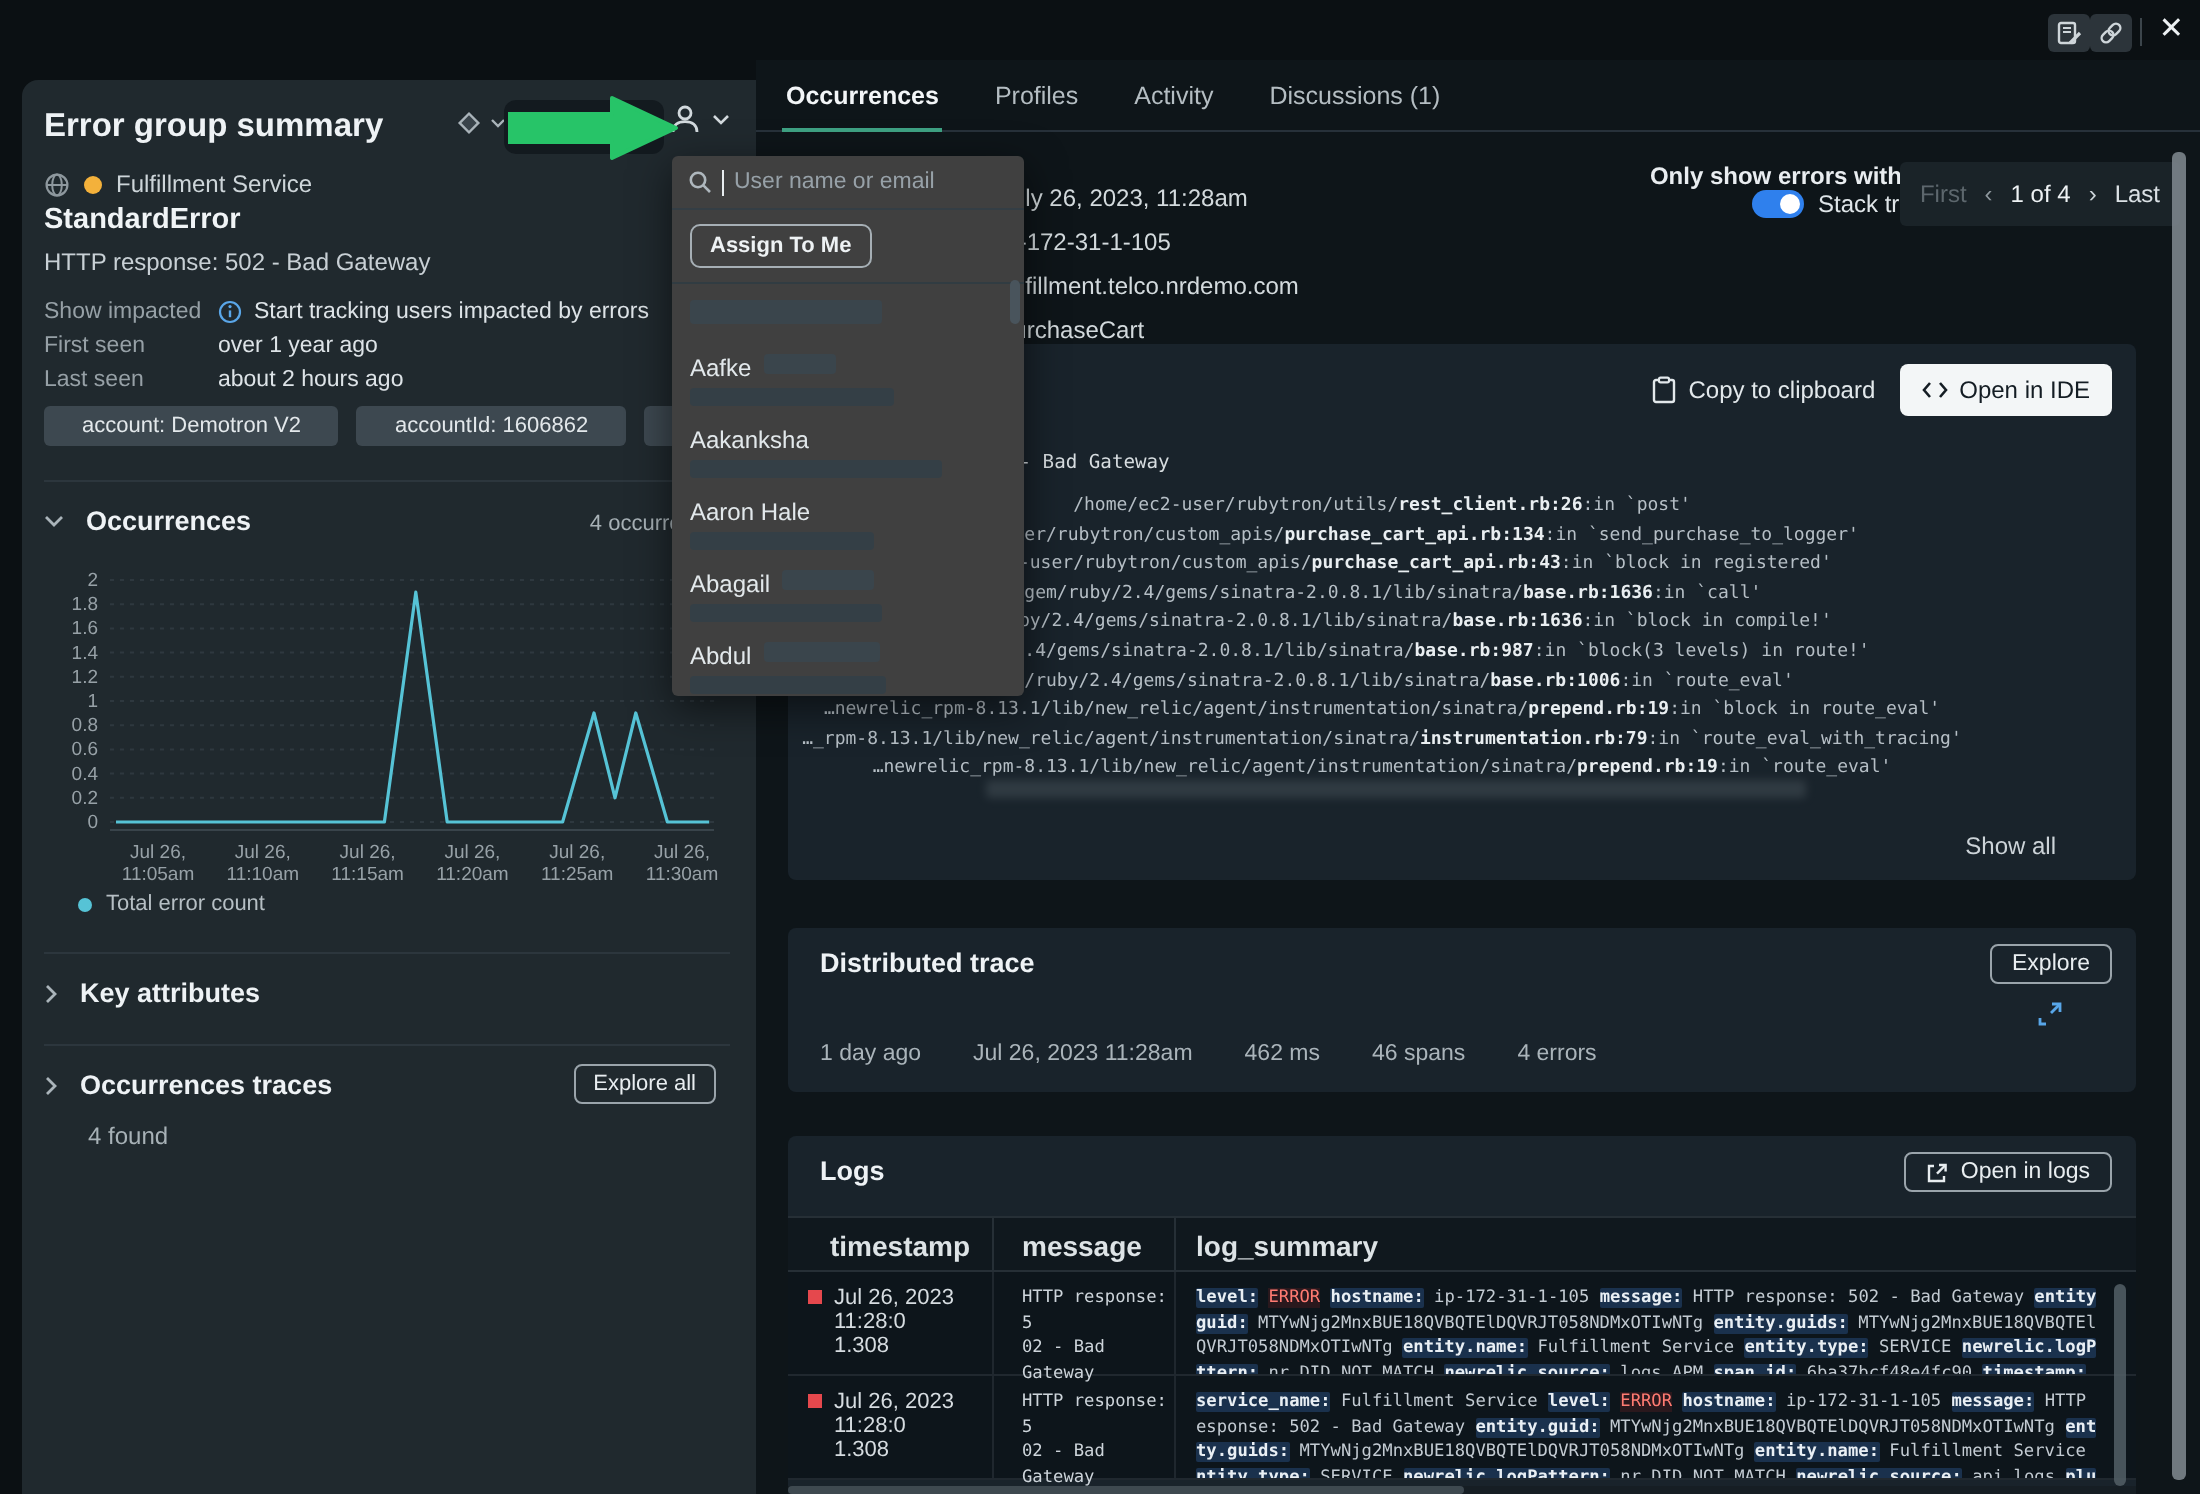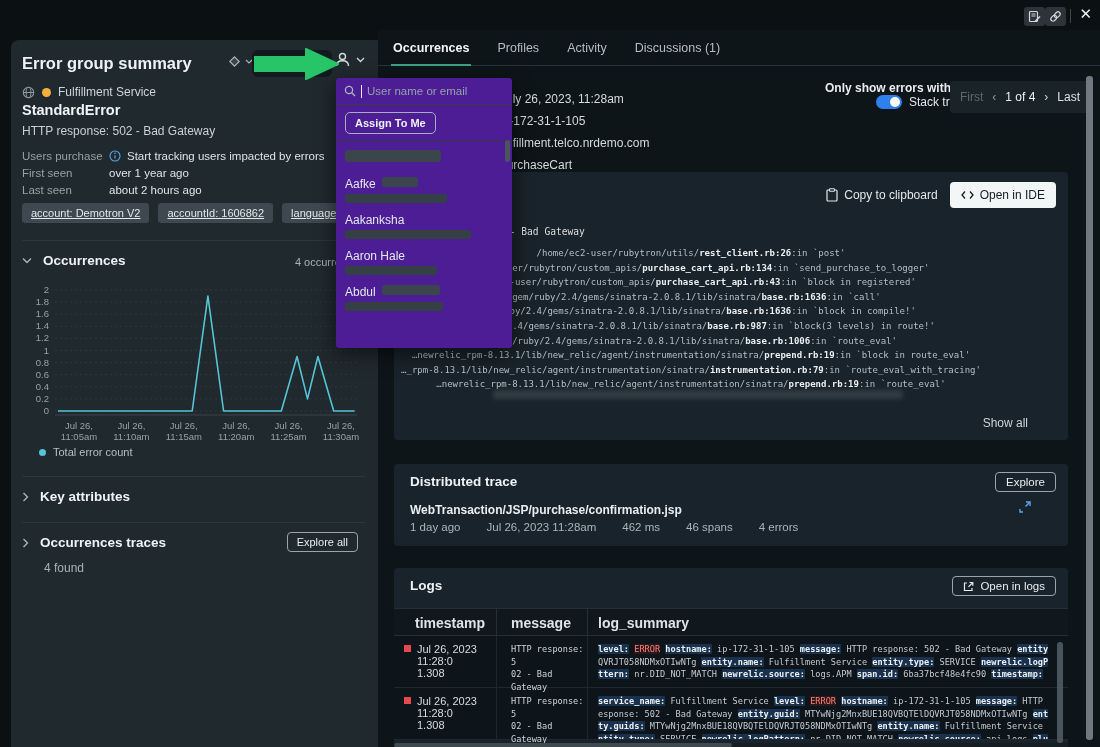--- a/index.html
+++ b/index.html
@@ -104,40 +104,40 @@
   #lc-entity { position:absolute; left:11px; top:45px; display:flex; align-items:center; gap:7px;
                font-size:12px; color:#cdd5d9; }
   .dot { width:9px; height:9px; border-radius:50%; background:#f3b13b; }
   #lc-errname { position:absolute; left:11px; top:62px; font-size:14.5px; font-weight:bold; color:#f0f4f6; }
   #lc-errmsg { position:absolute; left:11px; top:84px; font-size:12px; color:#c8d0d5; }
   #lc-meta { position:absolute; left:11px; top:110px; font-size:11.5px; }
   .mrow { display:flex; margin-bottom:5px; align-items:center; }
   .mlabel { width:87px; color:#96a0a6; flex:none; }
   .mval { color:#dde3e7; display:flex; gap:6px; align-items:center; }
   #lc-tags { position:absolute; left:11px; top:163px; display:flex; gap:9px; }
-  .tag { background:#3d4850; border-radius:3px; padding:4px 9px; font-size:11px; color:#e3e8eb; white-space:nowrap;text-decoration:underline; }
+  .tag { background:#3d4850; border-radius:3px; padding:4px 19px; font-size:11px; color:#e3e8eb; white-space:nowrap; }
   .lc-div { position:absolute; left:11px; right:13px; height:1px; background:#2c363d; }
   .sec-head { position:absolute; left:11px; display:flex; gap:11px; align-items:center; }
   .sec-title { font-size:13.5px; font-weight:bold; color:#eef2f5; }
   #occ-count { position:absolute; right:14px; top:216px; font-size:11px; color:#a7b1b6; }
   #chart { position:absolute; left:0; top:238px; }
   #legend { position:absolute; left:28px; top:406px; display:flex; gap:7px; align-items:center;
             font-size:11px; color:#b6bfc4; }
   .legend-dot { width:7px; height:7px; border-radius:50%; background:#56c3d6; }
   #dt-explore { position:absolute; right:20px; top:492px; border:1px solid #9aa4ab; border-radius:4px;
                 padding:3px 9px; font-size:11px; color:#e8edf0; cursor:default; }
   #dt-found { position:absolute; left:33px; top:521px; font-size:12px; color:#a7b1b6; }
 
   .grid { stroke:#2e383f; stroke-dasharray:2 3; }
   .axis { stroke:#39444b; }
   .ytick { fill:#97a1a7; font-size:9.5px; text-anchor:end; font-family:"Liberation Sans",sans-serif; }
   .xtick { fill:#97a1a7; font-size:9.5px; text-anchor:middle; font-family:"Liberation Sans",sans-serif; }
 
   
-  #dropdown { position:absolute; left:336px; top:78px; width:176px; height:270px; background:#4c1d95;
+  #dropdown { position:absolute; left:336px; top:78px; width:176px; height:270px; background:#404040;
               border-radius:3px; box-shadow:0 6px 20px rgba(0,0,0,.55); z-index:40; overflow:hidden; }
   .dd-search { height:27px; border-bottom:1px solid #343e45; display:flex; align-items:center;
                padding:0 8px; gap:5px; }
   .caret { width:1px; height:13px; background:#e8edf0; }
   .dd-ph { font-size:11.5px; color:#97a1a8; }
   .dd-assign { margin:7px 0 7px 9px; display:inline-block; border:1px solid #a6afb5; border-radius:5px;
                padding:4px 9px; font-size:11px; font-weight:bold; color:#eef2f4; cursor:default; }
   .dd-list { border-top:1px solid #313c42; padding:8px 9px 0 9px; }
   .blk { background:#3a454c; border-radius:2px; }
   .dd-top-blk { width:96px; height:12px; margin-bottom:15px; }
@@ -244,21 +244,20 @@
       <div class="frame"><span>…_rpm-8.13.1/lib/new_relic/agent/instrumentation/sinatra/</span><span class="file">instrumentation.rb:79</span><span>:in `route_eval_with_tracing'</span></div>
       <div class="frame"><span>…newrelic_rpm-8.13.1/lib/new_relic/agent/instrumentation/sinatra/</span><span class="file">prepend.rb:19</span><span>:in `route_eval'</span></div>
     </div>
   <div id="blurline"></div>
   <div id="showall">Show all</div>
 </div>
 
 <div class="card" id="trace-card">
   <div class="card-title">Distributed trace</div>
   <div class="outline-btn">Explore</div>
-  <div id="trace-name">WebTransaction/JSP/purchase/confirmation.jsp</div>
   <div id="trace-expand">
     <svg width="14" height="14" viewBox="0 0 14 14">
         <polyline points="8,2 12,2 12,6" fill="none" stroke="#58a6e8" stroke-width="1.4"></polyline>
         <line x1="12" y1="2" x2="7.5" y2="6.5" stroke="#58a6e8" stroke-width="1.4"></line>
         <polyline points="5,12 2,12 2,9" fill="none" stroke="#58a6e8" stroke-width="1.4"></polyline>
       </svg>
   </div>
   <div id="trace-meta">
       <span>1 day ago</span>
       <span>Jul 26, 2023 11:28am</span>
@@ -293,20 +292,21 @@
             <div>Jul 26, 2023 11:28:0</div>
             <div>1.308</div>
           </div>
         </div>
         <div class="c2">
           <div>HTTP response: 5</div>
           <div>02 - Bad Gateway</div>
         </div>
         <div class="c3">
           <div class="line"><span class="lk">level:</span><span class="lv"> </span><span class="le">ERROR</span><span class="lv"> </span><span class="lk">hostname:</span><span class="lv"> ip-172-31-1-105 </span><span class="lk">message:</span><span class="lv"> HTTP response: 502 - Bad Gateway </span><span class="lk">entity</span></div>
+          <div class="line"><span class="lk">guid:</span><span class="lv"> MTYwNjg2MnxBUE18QVBQTElDQVRJT058NDMxOTIwNTg </span><span class="lk">entity.guids:</span><span class="lv"> MTYwNjg2MnxBUE18QVBQTEl</span></div>
           <div class="line"><span class="lv">QVRJT058NDMxOTIwNTg </span><span class="lk">entity.name:</span><span class="lv"> Fulfillment Service </span><span class="lk">entity.type:</span><span class="lv"> SERVICE </span><span class="lk">newrelic.logP</span></div>
           <div class="line"><span class="lk">ttern:</span><span class="lv"> nr.DID_NOT_MATCH </span><span class="lk">newrelic.source:</span><span class="lv"> logs.APM </span><span class="lk">span.id:</span><span class="lv"> 6ba37bcf48e4fc90 </span><span class="lk">timestamp:</span></div>
         </div>
       </div>
       <div class="lt-row">
         <div class="c1">
           <span class="sq"></span>
           <div class="ts">
             <div>Jul 26, 2023 11:28:0</div>
             <div>1.308</div>
@@ -371,21 +371,21 @@
     </span>
     <span class="dot"></span>
     <span>Fulfillment Service</span>
   </div>
 
   <div id="lc-errname">StandardError</div>
   <div id="lc-errmsg">HTTP response: 502 - Bad Gateway</div>
 
   <div id="lc-meta">
     <div class="mrow">
-      <span class="mlabel">Users purchase</span>
+      <span class="mlabel">Show impacted</span>
       <span class="mval">
         <span>
           <svg width="12" height="12" viewBox="0 0 12 12">
               <circle cx="6" cy="6" r="5" fill="none" stroke="#5aa6e8" stroke-width="1.1"></circle>
               <line x1="6" y1="5.2" x2="6" y2="8.6" stroke="#5aa6e8" stroke-width="1.2"></line>
               <circle cx="6" cy="3.3" r="0.8" fill="#5aa6e8"></circle>
             </svg>
         </span>
         <span>Start tracking users impacted by errors</span>
       </span>
@@ -517,20 +517,27 @@
         <div class="eb" style="width: 126px;"></div>
       </div>
       <div class="dd-user">
         <div class="dd-name-row">
           <span>Aaron Hale</span>
         </div>
         <div class="eb" style="width: 92px;"></div>
       </div>
       <div class="dd-user">
         <div class="dd-name-row">
+          <span>Abagail</span>
+          <span class="blk nb" style="width: 46px;"></span>
+        </div>
+        <div class="eb" style="width: 96px;"></div>
+      </div>
+      <div class="dd-user">
+        <div class="dd-name-row">
           <span>Abdul</span>
           <span class="blk nb" style="width: 58px;"></span>
         </div>
         <div class="eb" style="width: 98px;"></div>
       </div>
     </div>
   <div id="dd-scroll"></div>
 </div>
 
 <div id="arrow">

